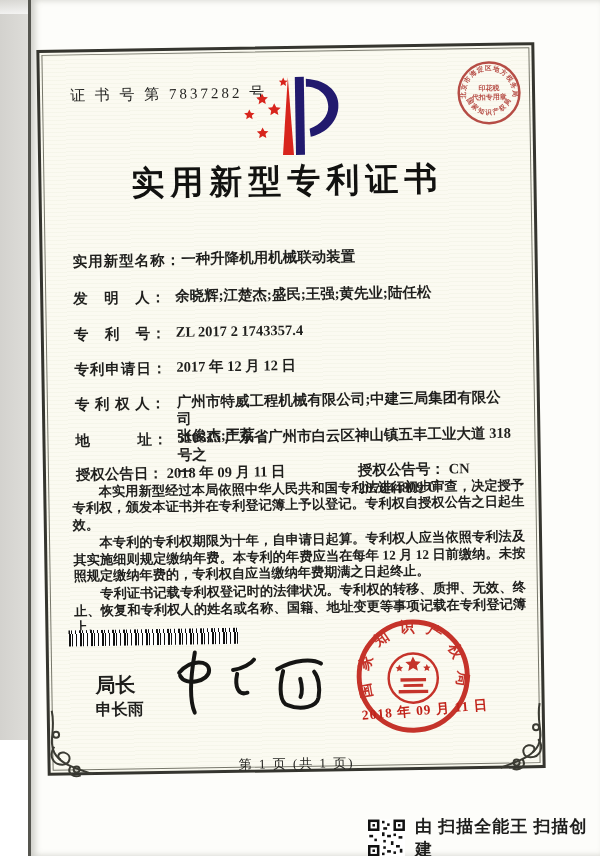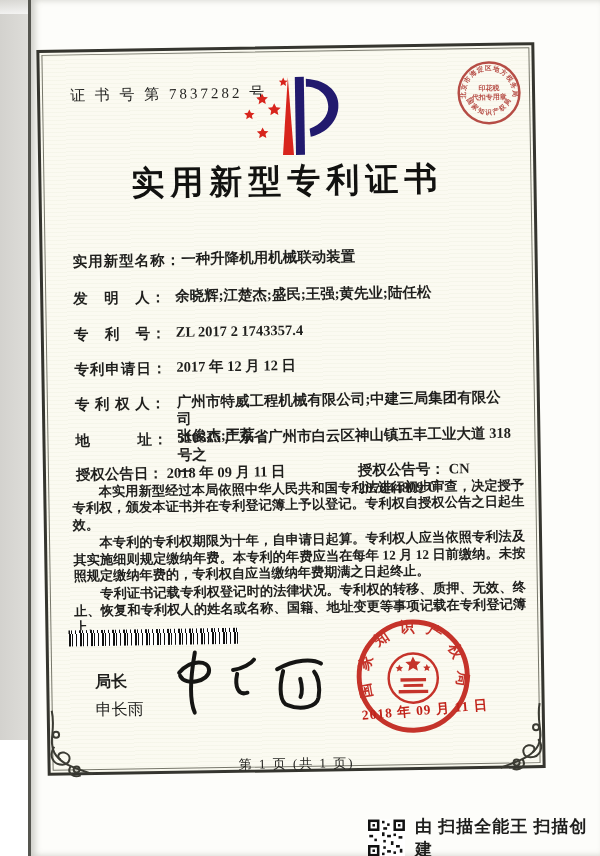--- a/index.html
+++ b/index.html
@@ -37,22 +37,22 @@
   .grant-row { position:absolute; left:30px; right:26px; font-size:14.5px; font-weight:bold; }
   .grant-no { position:absolute; left:282px; top:0; }
 
   .paras { position:absolute; left:26px; top:432px; width:452px;
     font-size:13.2px; line-height:16.4px; text-align:justify; color:#20201e; }
   .paras p { text-indent:2em; margin-bottom:2px; font-weight:bold; }
 
   .barcode { position:absolute; left:20px; top:578px; width:170px; height:16px;
     background:repeating-linear-gradient(90deg,#111 0 2px,#fff 2px 3px,#111 3px 4px,#fff 4px 7px,#111 7px 8px,#fff 8px 11px); }
 
-  .director-label { position:absolute; left:46px; top:620px; font-size:16px; font-weight:bold; }
-  .director-name  { position:absolute; left:46px; top:648px; font-size:16px; font-weight:normal; }
+  .director-label { position:absolute; left:46px; top:620px; font-size:20px; font-weight:bold; }
+  .director-name  { position:absolute; left:46px; top:648px; font-size:16px; font-weight:bold; }
   .signature { position:absolute; left:112px; top:592px; }
 
   .seal { position:absolute; left:305px; top:570px; width:118px; height:118px; opacity:.92; }
   .seal-date { position:absolute; left:312px; top:654px; width:140px; font-size:13.5px;
     font-weight:bold; color:#c1231a; letter-spacing:1px; transform:rotate(-4deg); }
 
   .page-footer { position:absolute; left:0; right:0; top:706px; text-align:center;
     font-size:13px; letter-spacing:2px; color:#23231f; }
 
   .tax-stamp { position:absolute; left:408px; top:6px; width:82px; height:82px; opacity:.85; }

